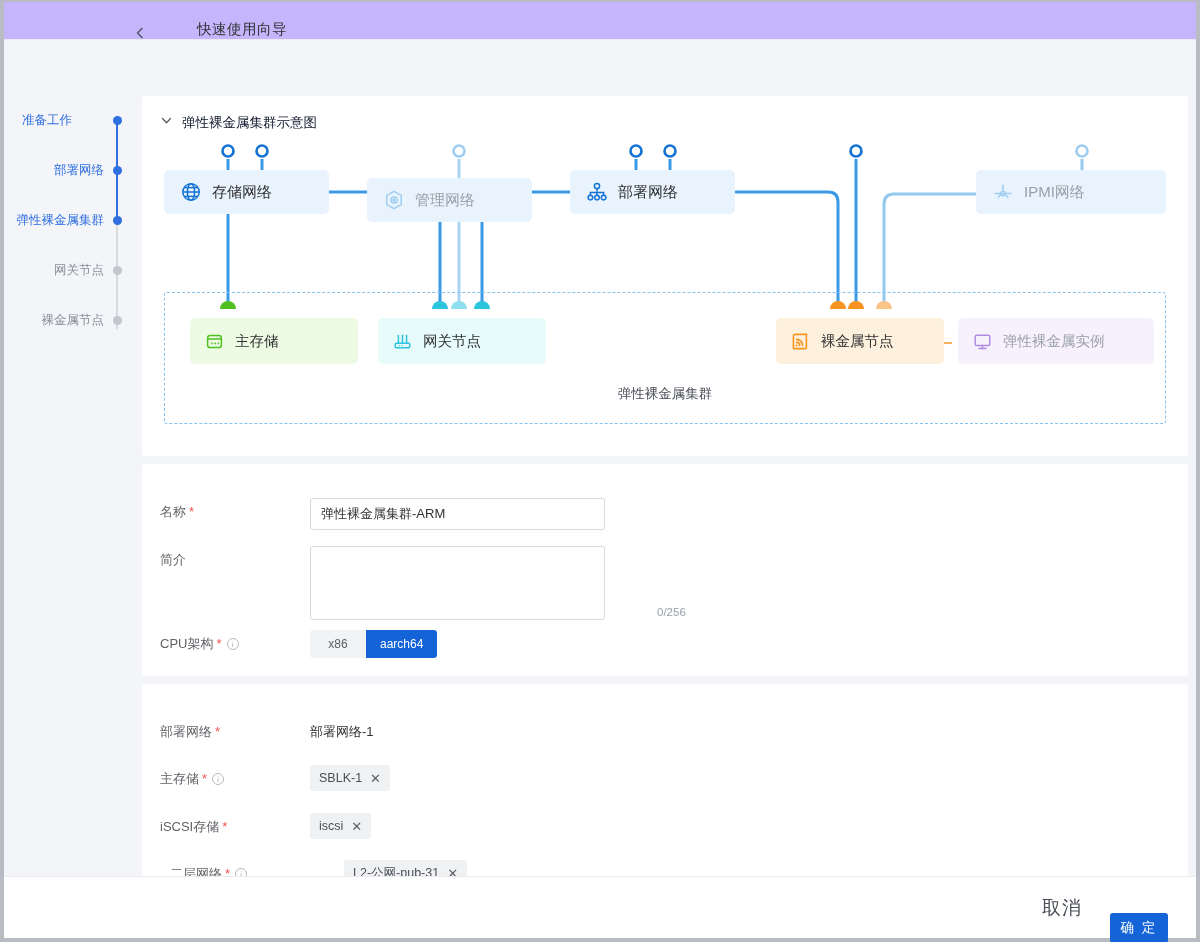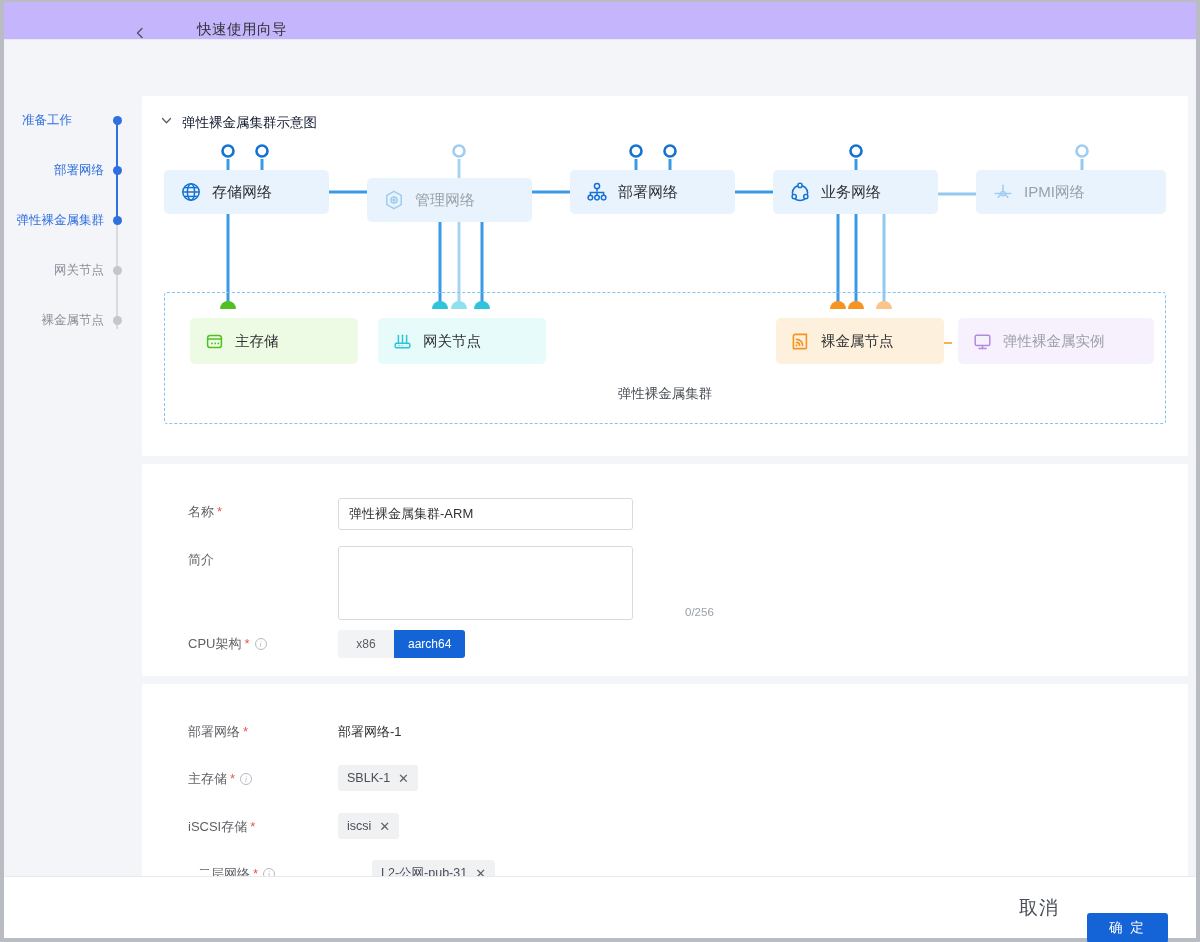--- a/index.html
+++ b/index.html
@@ -93,21 +93,21 @@
   .inner-box.dim .ib-label { color:#9aa0a8; }
 
   .cluster-dash {
     position:absolute; border:1.5px dashed #84c2ef; border-radius:3px;
   }
   .cluster-caption {
     position:absolute; font-size:13.5px; color:#4a4e57; text-align:center;
   }
 
   
-  .form-row { position:absolute; display:flex; align-items:flex-start;margin-left:28px; }
+  .form-row { position:absolute; display:flex; align-items:flex-start; }
   .form-label {
     width:150px; font-size:13px; color:#606266; text-align:left;
     padding-top:5px; white-space:nowrap;
   }
   .req { color:#f05252; margin-left:3px; font-size:13px; }
   .info-i {
     display:inline-block; width:12px; height:12px; border:1px solid #b6bac1;
     border-radius:50%; color:#b6bac1; font-size:9px; line-height:10px;
     text-align:center; margin-left:5px; position:relative; top:-1px;
     font-family:"Liberation Serif",serif; font-style:italic;
@@ -148,21 +148,21 @@
     border-top:1px solid #e8eaee;
     display:flex; align-items:center; justify-content:flex-end;
     padding-right:28px;
   }
   .btn-cancel {
     font-size:19px; color:#4a4e57; background:transparent; border:none;
     margin-right:22px; cursor:pointer; font-family:inherit; letter-spacing:1px;
   }
   .btn-ok {
     font-size:13.5px; color:#fff; background:#1464d7; border:none;
-    width:81px; height:30px; border-radius:3px; cursor:pointer;
+    width:58px; height:30px; border-radius:3px; cursor:pointer;
     font-family:inherit; letter-spacing:2px;margin-top:40px;
   }
 </style>
 </head>
 <body>
 
 <div class="window">
 
   <div class="header">
     <span class="back-chevron">
@@ -285,31 +285,20 @@
               <circle cx="11" cy="5" r="2.6"></circle>
               <circle cx="4.4" cy="16.6" r="2.3"></circle>
               <circle cx="11" cy="16.6" r="2.3"></circle>
               <circle cx="17.6" cy="16.6" r="2.3"></circle>
               <path d="M11 7.6 L11 10.5 M4.4 14.3 L4.4 11.6 L17.6 11.6 L17.6 14.3 M11 11.6 L11 14.3"></path>
             </svg>
           </span>
           <span class="nb-label">部署网络</span>
         </div>
 
-        <div class="net-box" style="left:631px; top:74px; width:165px;">
-          <span class="nb-icon">
-            <svg viewBox="0 0 22 22" fill="none" stroke="#1472d3" stroke-width="1.5">
-              <path d="M11 4.4 A7.6 7.6 0 1 0 11 19.6 A7.6 7.6 0 1 0 11 4.4"></path>
-              <circle cx="11" cy="4.4" r="2.1" fill="#ffffff"></circle>
-              <circle cx="5.2" cy="15.6" r="2.1" fill="#ffffff"></circle>
-              <circle cx="16.8" cy="15.6" r="2.1" fill="#ffffff"></circle>
-            </svg>
-          </span>
-          <span class="nb-label">业务网络</span>
-        </div>
 
         <div class="net-box dim" style="left:834px; top:74px; width:190px;">
           <span class="nb-icon">
             <svg viewBox="0 0 22 22" fill="none" stroke="#9fcdf0" stroke-width="1.5" stroke-linecap="round">
               <line x1="3.2" y1="12.6" x2="18.8" y2="12.6"></line>
               <line x1="11" y1="4.2" x2="11" y2="10.4"></line>
               <circle cx="11" cy="12.6" r="2.2"></circle>
               <line x1="6.2" y1="16.4" x2="8.4" y2="13.6"></line>
               <line x1="15.8" y1="16.4" x2="13.6" y2="13.6"></line>
             </svg>

